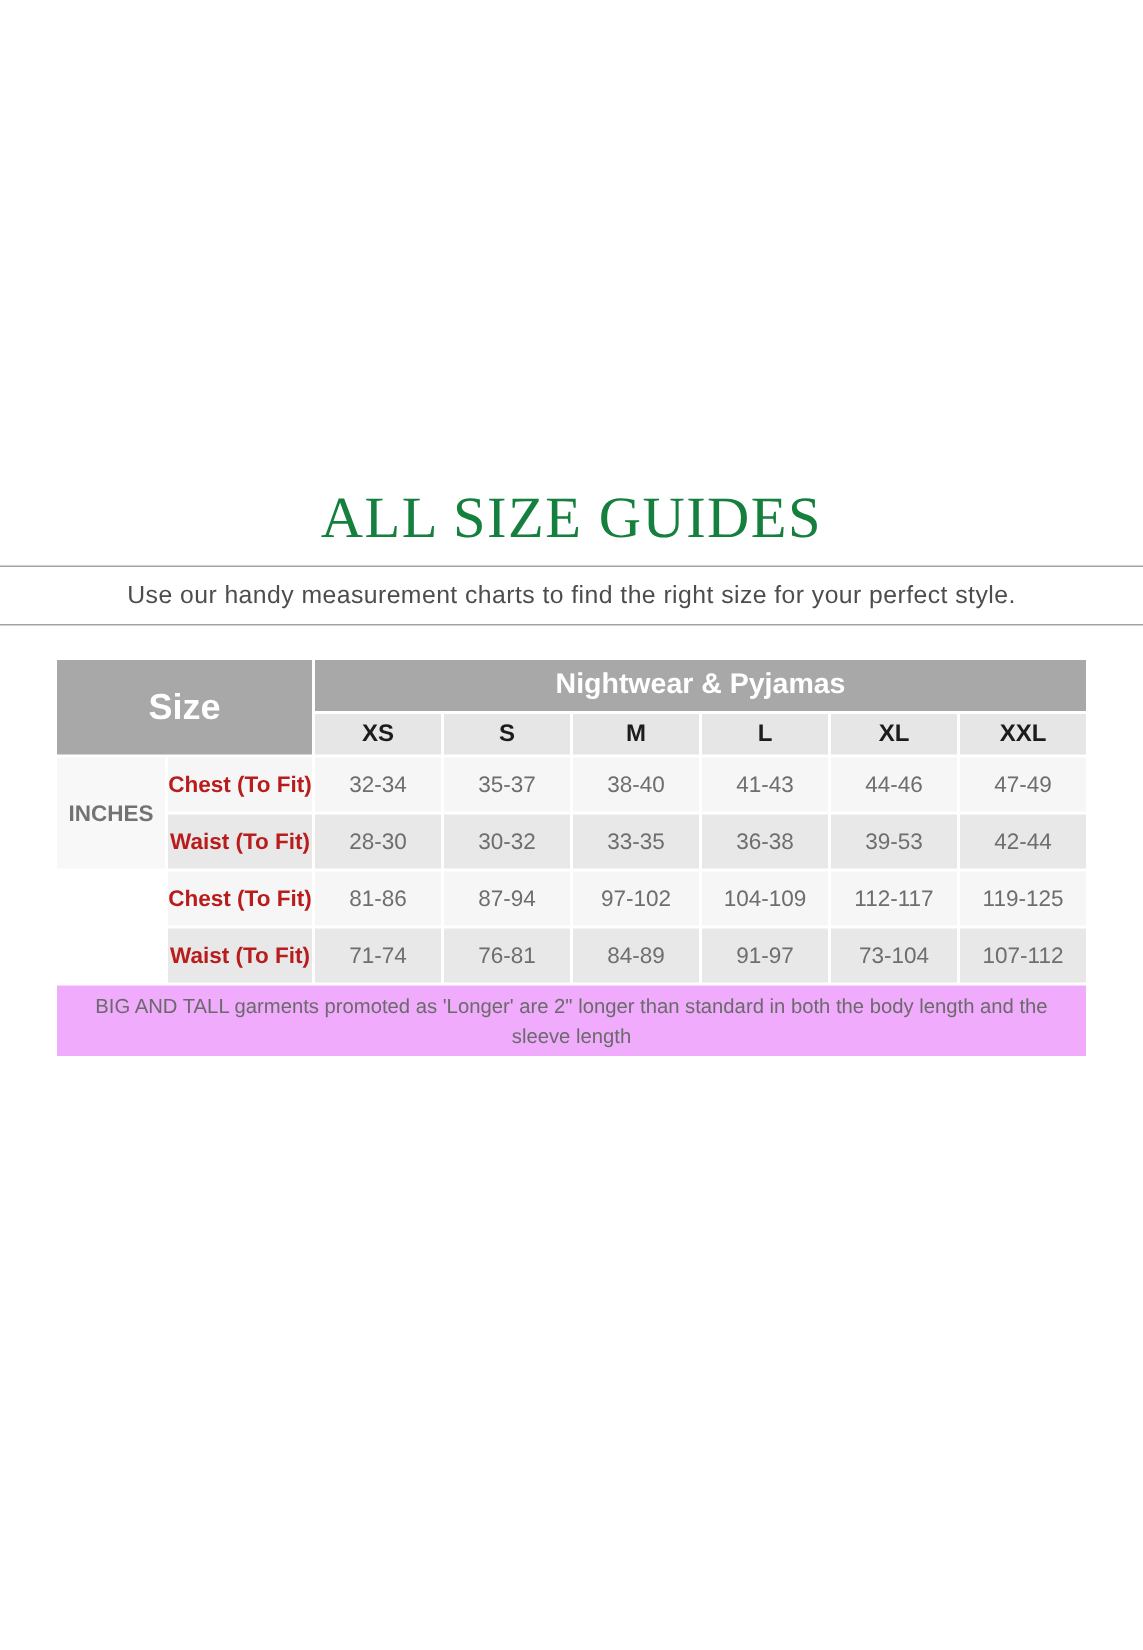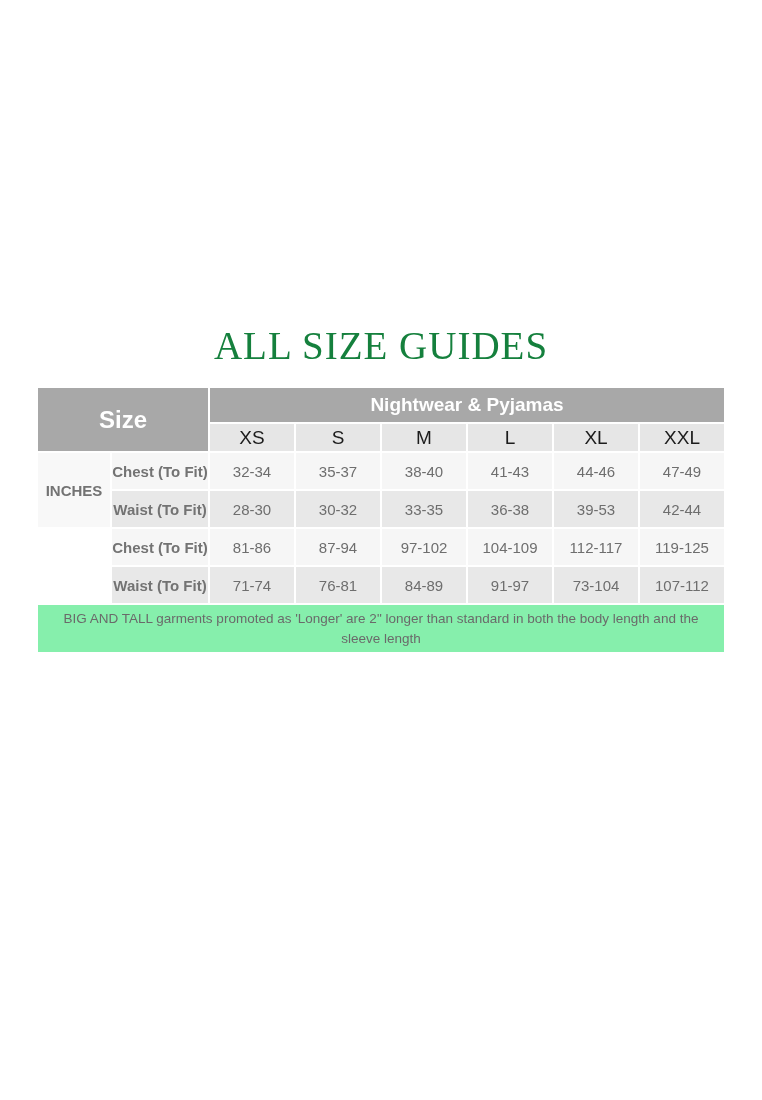--- a/index.html
+++ b/index.html
@@ -65,58 +65,61 @@
     grid-column: 3 / 9; grid-row: 1;
     background: #a8a8a8;
     color: #ffffff;
     font-size: 19px;
     font-weight: bold;
   }
   .c-sizecol {
     grid-row: 2;
     background: #e6e6e6;
     color: #1c1c1c;
-    font-size: 19px;
-    font-weight: normal;
+    font-size: 16px;
+    font-weight: bold;
   }
   .c-unit {
     grid-column: 1;
     background: #f8f8f8;
     color: #737373;
     font-size: 15px;
     font-weight: bold;
   }
   .c-label {
     grid-column: 2;
-    color: #737373;
+    color: #b91c1c;
     font-size: 15px;
     font-weight: bold;
   }
   .c-val {
     color: #6e6e6e;
     font-size: 15px;
   }
   .row-light { background: #f6f6f6; }
   .row-dark  { background: #e8e8e8; }
   .c-foot {
     grid-column: 1 / 9; grid-row: 7;
-    background: #86efac;
+    background: #f0abfc;
     color: #6a6a6a;
     font-size: 13.5px;
     line-height: 1.45;
     padding: 4px 22px;
   }
 </style>
 </head>
 <body>
 
 <div class="page">
 
   <h1 class="title">ALL SIZE GUIDES</h1>
 
+  <div class="subtitle-band">
+    <p class="subtitle">Use our handy measurement charts to find the right size for your perfect style.</p>
+  </div>
 
   <div class="size-table">
 
     <div class="cell c-size">Size</div>
     <div class="cell c-cat">Nightwear &amp; Pyjamas</div>
 
     <div class="cell c-sizecol" style="grid-column:3">XS</div>
     <div class="cell c-sizecol" style="grid-column:4">S</div>
     <div class="cell c-sizecol" style="grid-column:5">M</div>
     <div class="cell c-sizecol" style="grid-column:6">L</div>

